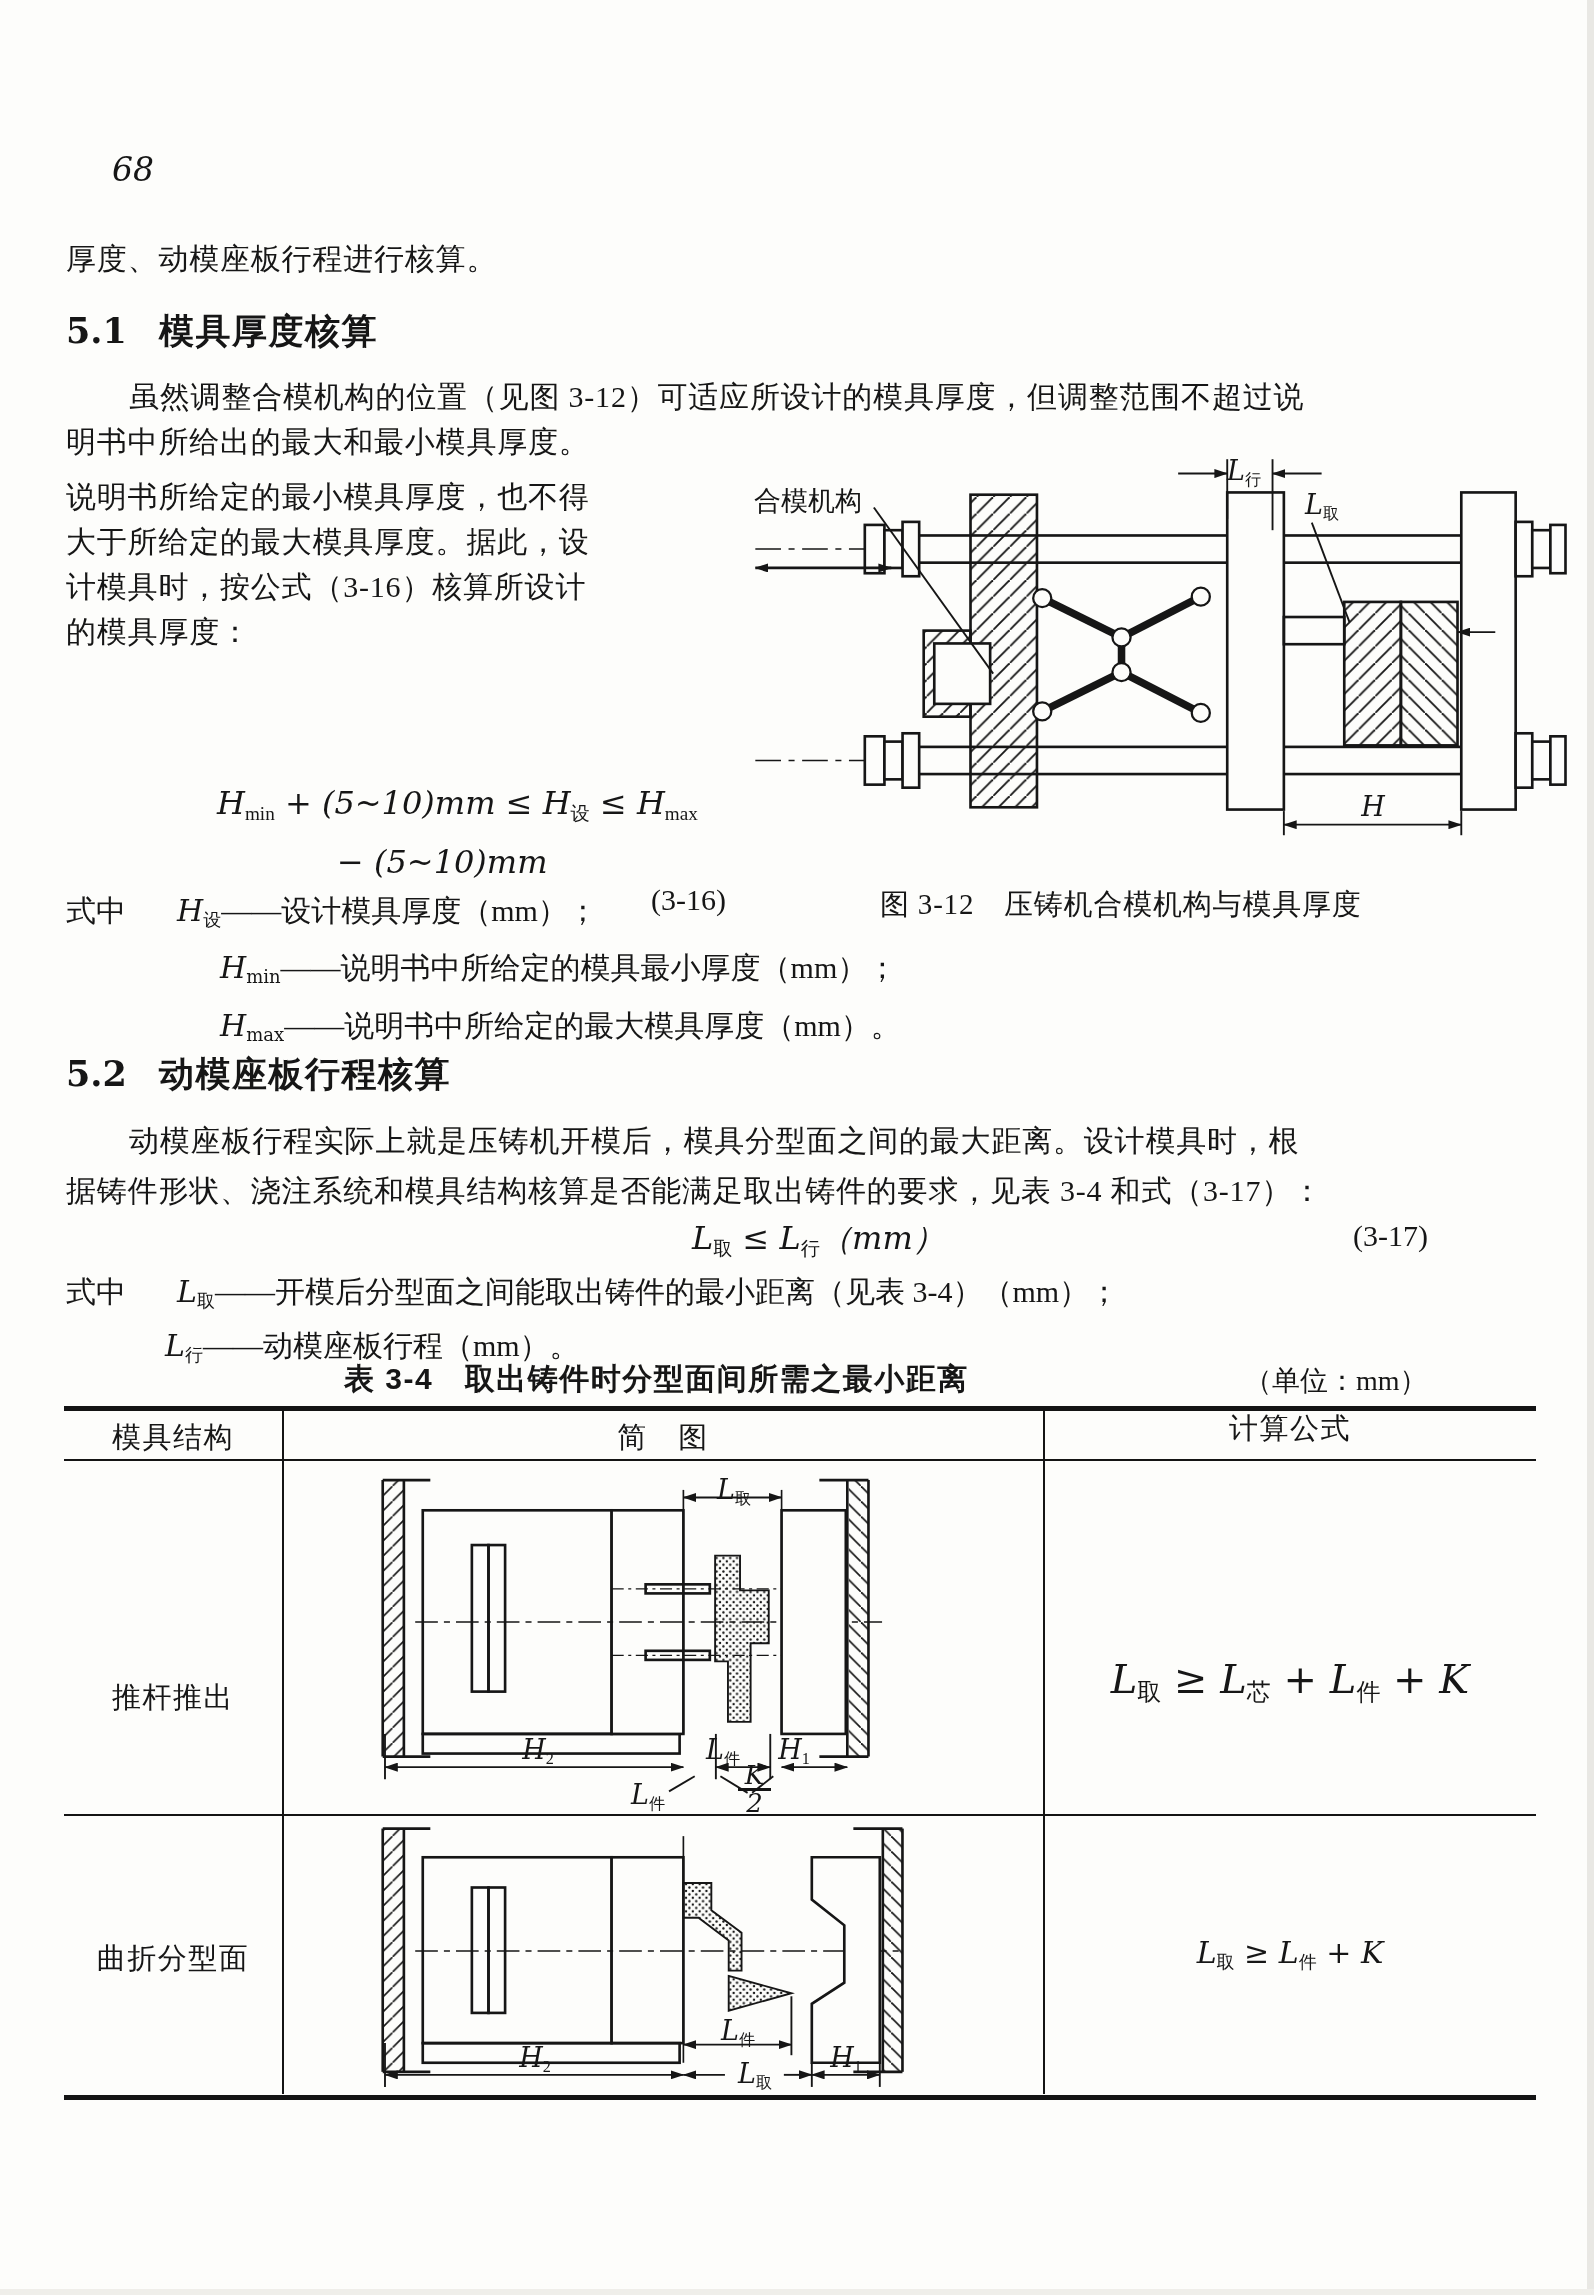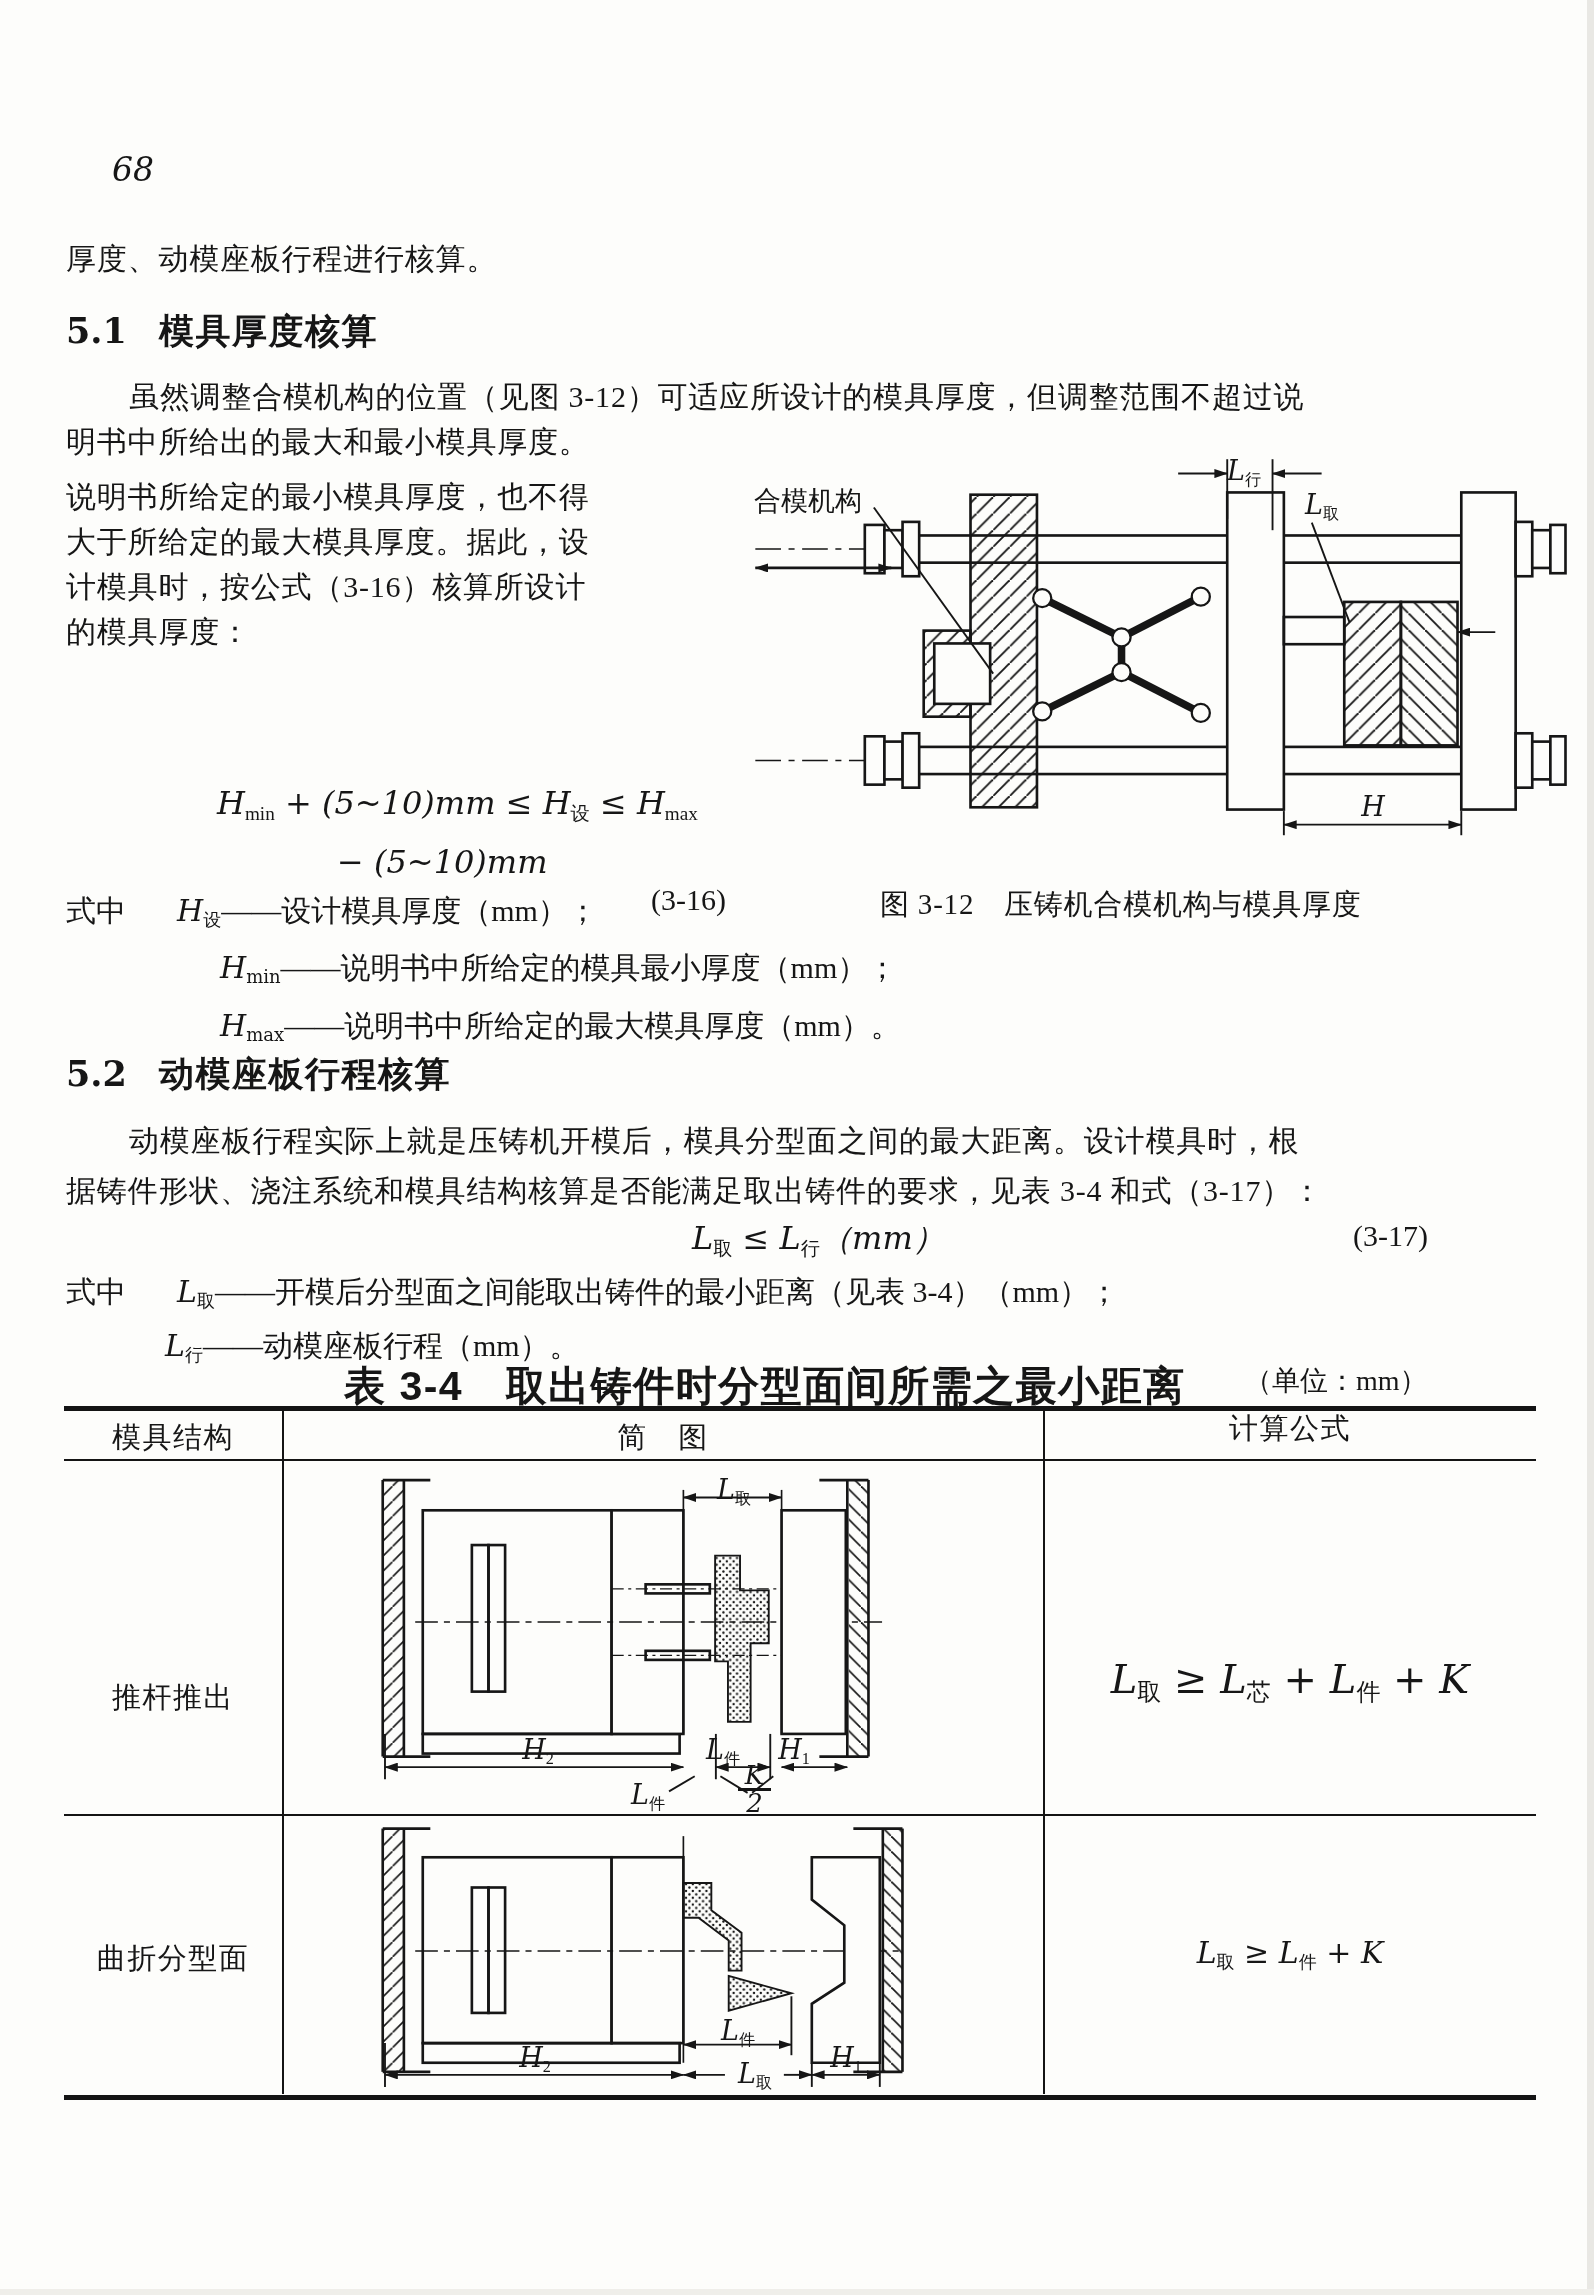--- a/index.html
+++ b/index.html
@@ -21,21 +21,21 @@
     font-family:"Liberation Serif",serif;}
   .eqnum{font-family:"Liberation Serif",serif;font-size:30px;font-style:normal;}
   .defline{font-size:30px;white-space:nowrap;}
   .defline .term{font-family:"DejaVu Serif",serif;font-style:italic;}
   .defline .term sub{font-style:normal;font-size:0.6em;vertical-align:-0.3em;}
   .caption{font-size:29px;white-space:nowrap;letter-spacing:0.8px;}
   .fig-label{font-size:27px;white-space:nowrap;}
   .dim-label{font-family:"DejaVu Serif",serif;font-style:italic;font-size:27px;white-space:nowrap;}
   .ctr{transform:translateX(-50%);}
   .table-title{font-family:"Liberation Sans","DejaVu Sans",sans-serif;font-weight:bold;
-    font-size:41px;white-space:nowrap;letter-spacing:1.5px;}
+    font-size:30px;white-space:nowrap;letter-spacing:1.5px;}
   .table-unit{font-size:28px;white-space:nowrap;}
   .th{font-family:"Liberation Sans","DejaVu Sans",sans-serif;font-size:29px;
       letter-spacing:1.5px;white-space:nowrap;}
   .celllabel{font-size:29px;white-space:nowrap;letter-spacing:1.5px;}
   .hline{position:absolute;background:#141414;}
   .vline{position:absolute;background:#141414;}
   .fraction{text-align:center;font-family:"DejaVu Serif",serif;font-style:italic;font-size:26px;line-height:22.7px;}
   .fraction .bar{height:2.3px;background:#141414;margin:1.5px 0;}
   svg{position:absolute;overflow:visible;}
   .scan-edge-r{position:absolute;right:0;top:0;width:7.6px;height:100%;background:#e9e8e4;}

